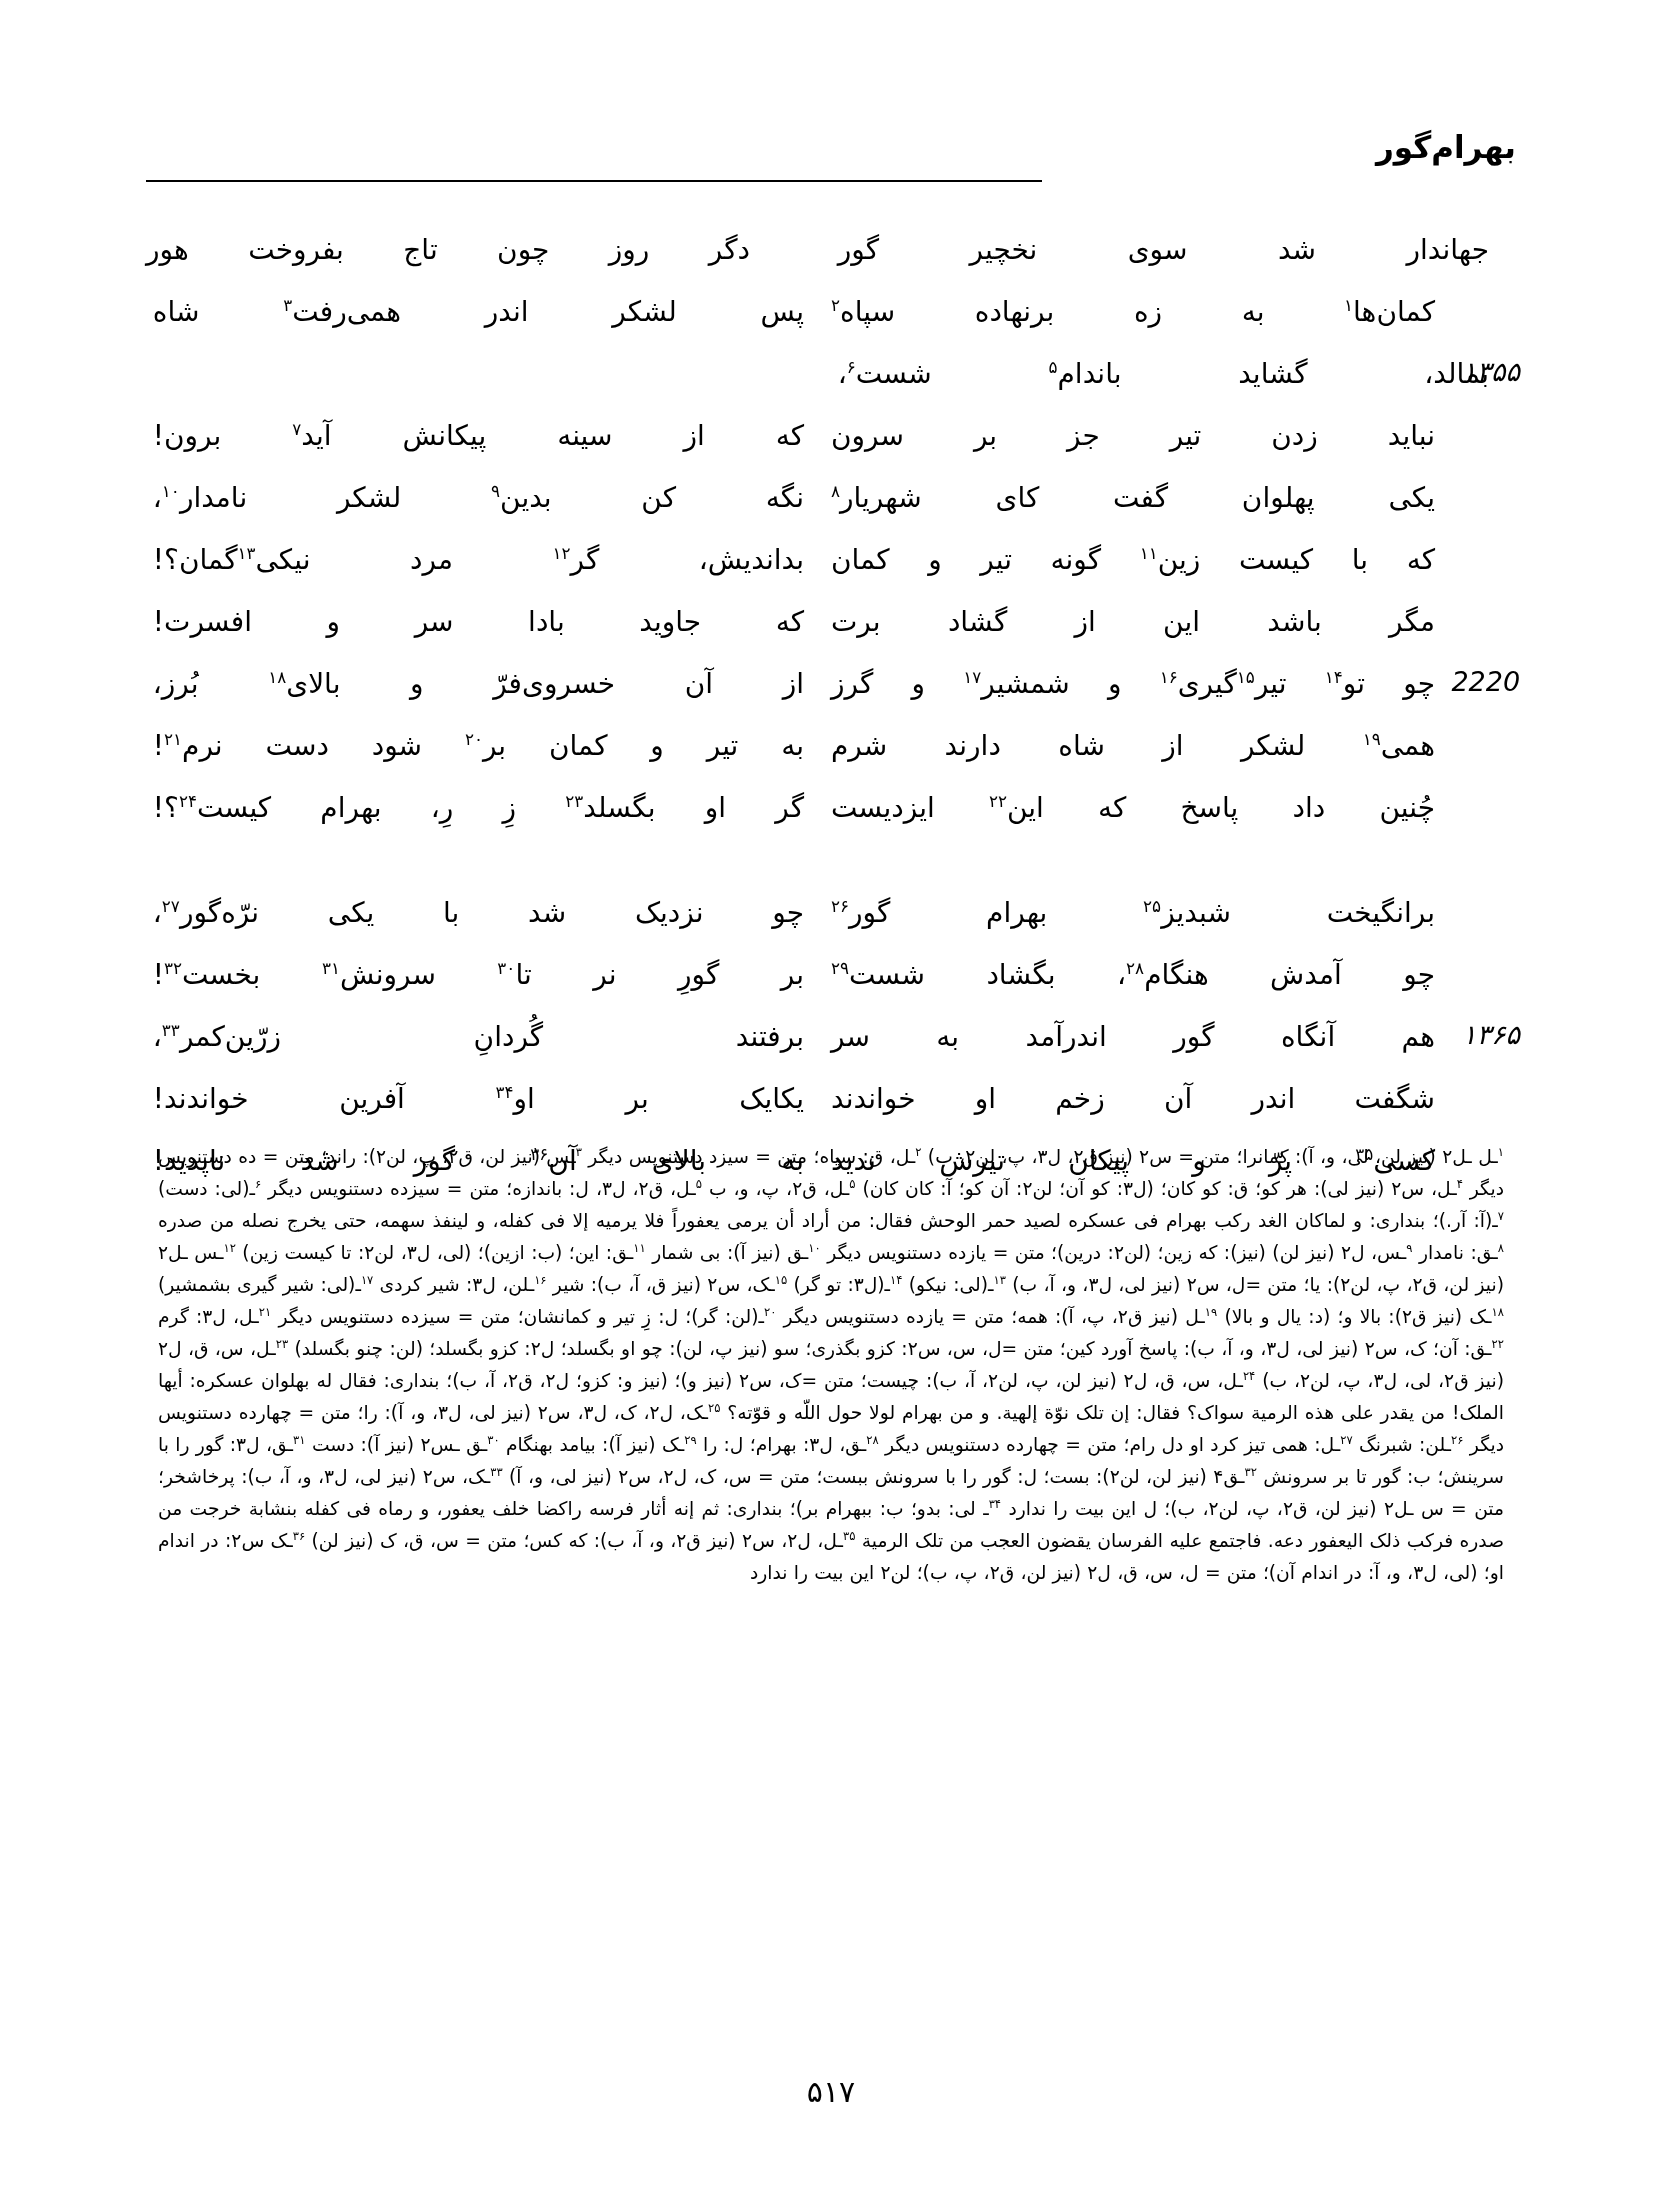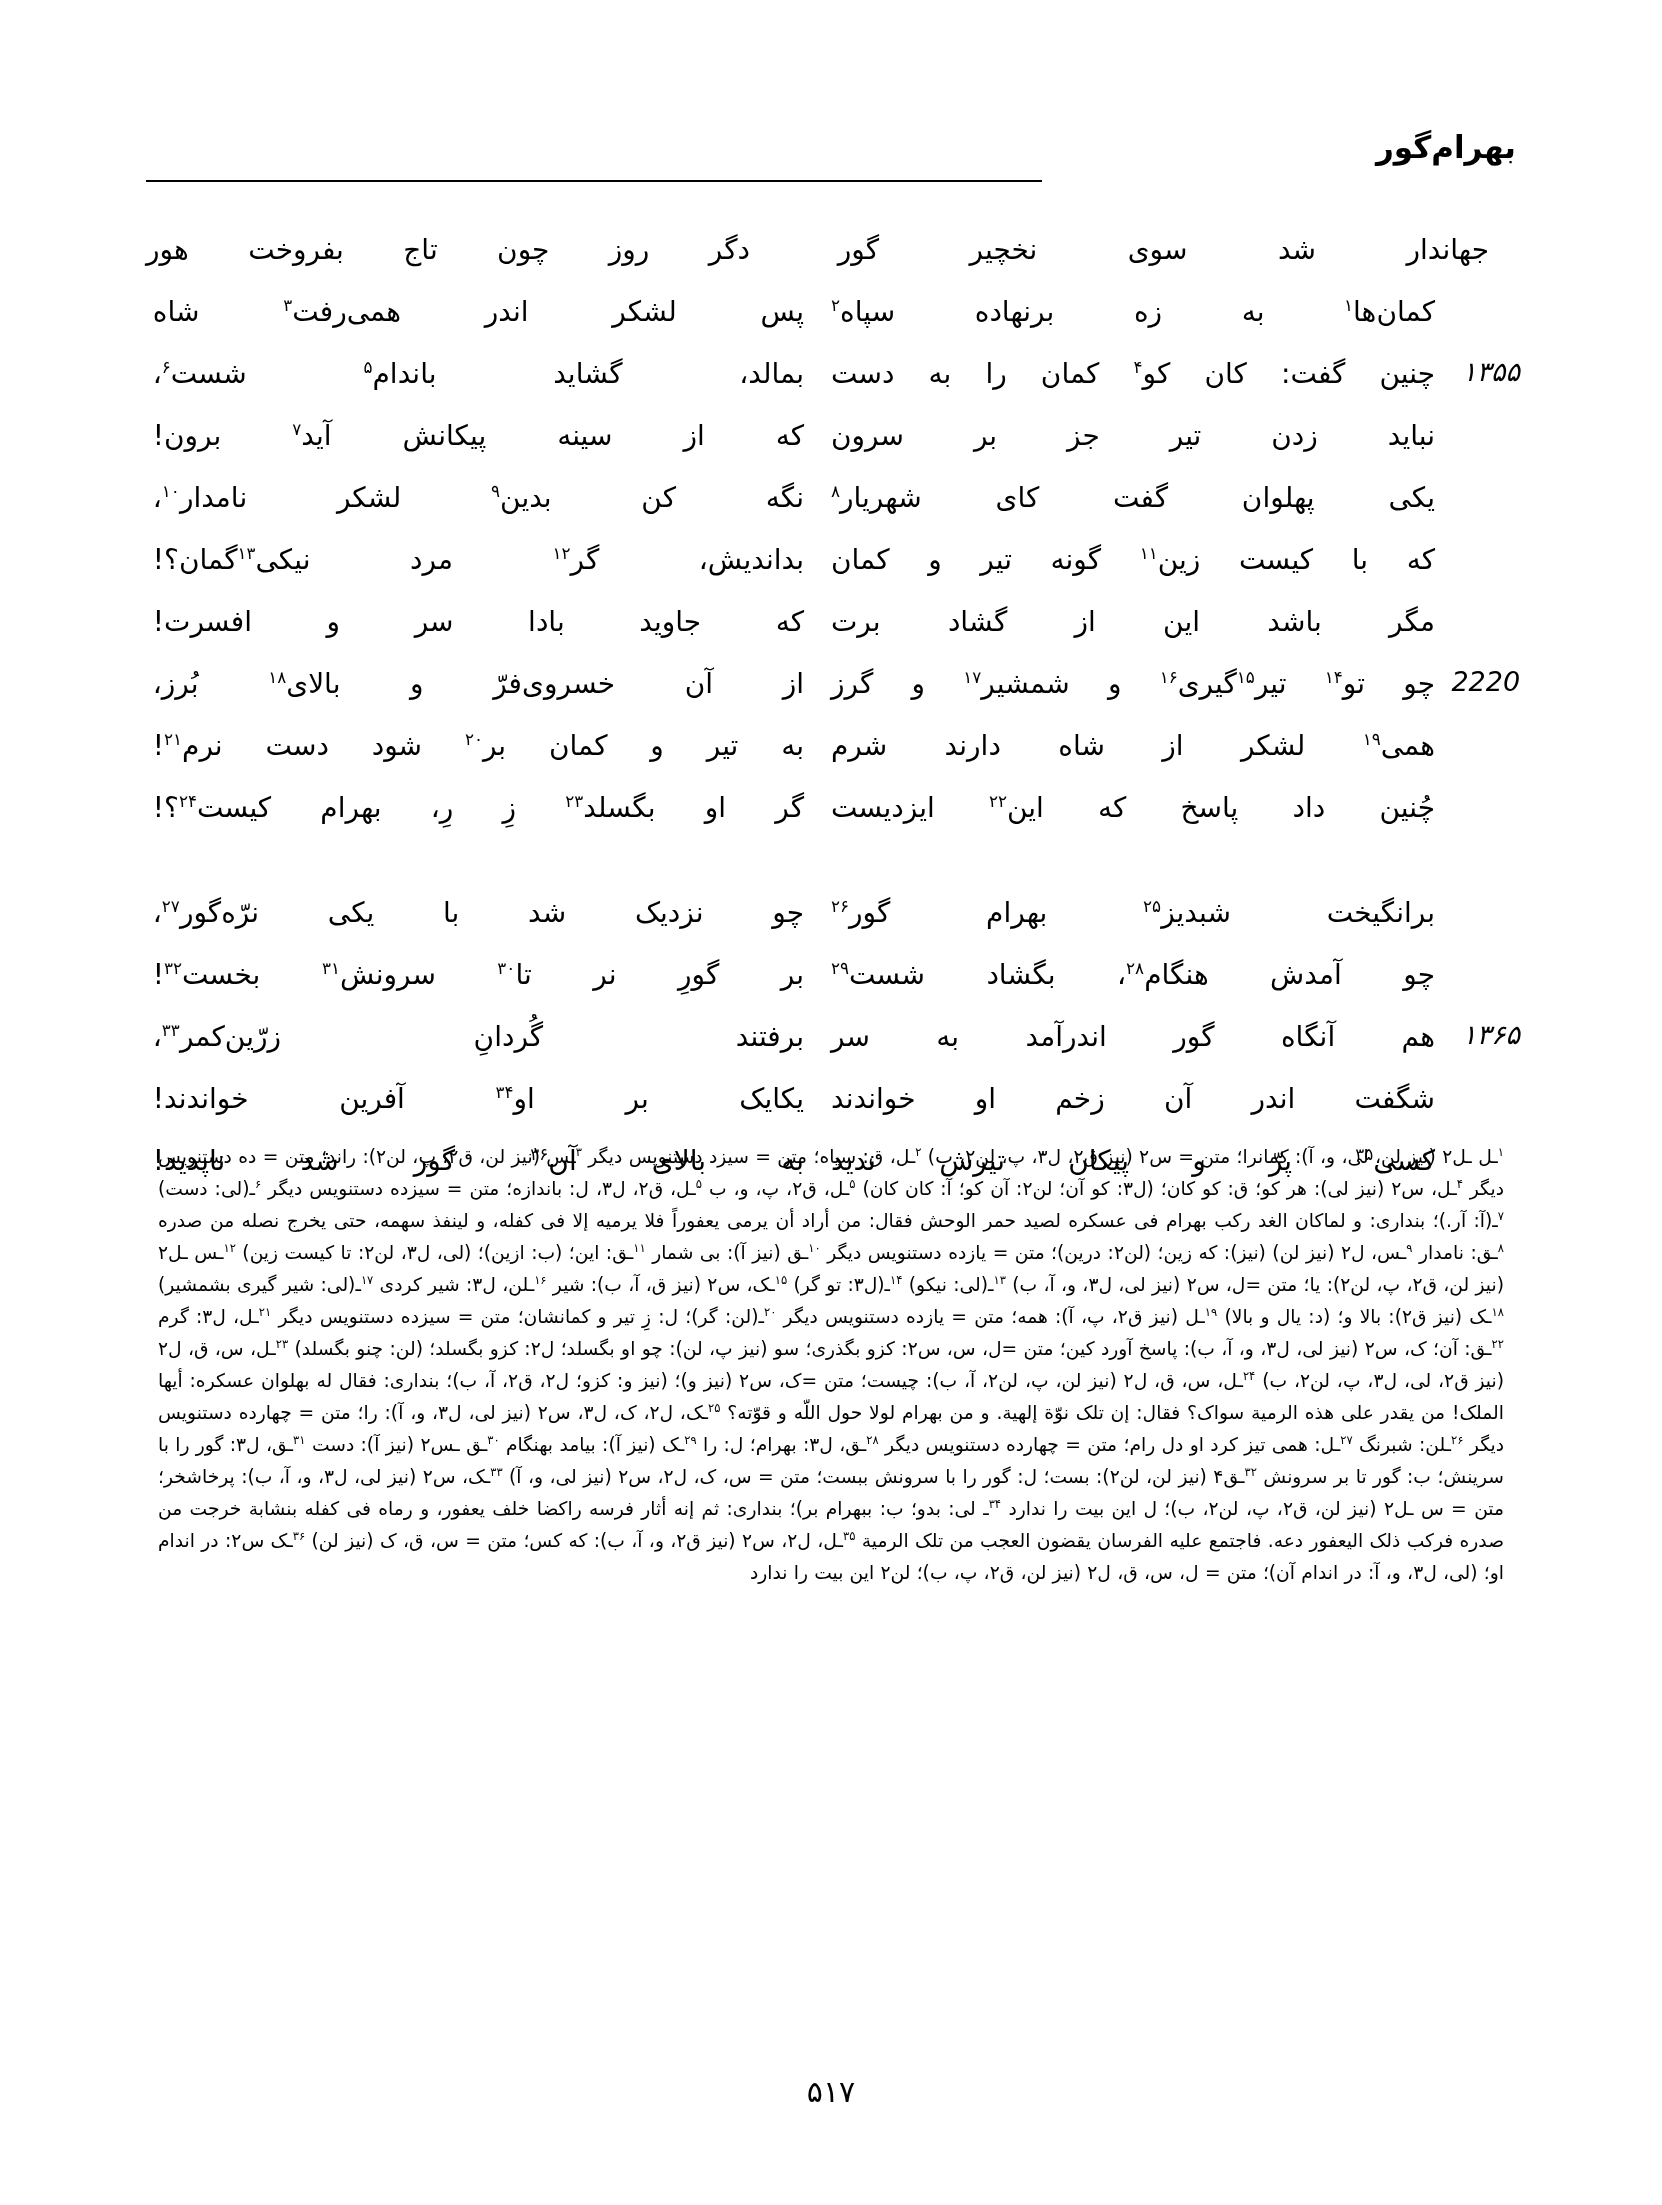--- a/index.html
+++ b/index.html
@@ -142,21 +142,20 @@
           <div class="hemi hemi-b">جهاندار شد سوی نخچیر گور</div>
           <div class="hemi hemi-a">دگر روز چون تاج بفروخت هور</div>
         </div>
         <div class="bayt">
           <div class="num"></div>
           <div class="hemi hemi-a">کمان‌ها<sup>۱</sup> به زه برنهاده سپاه<sup>۲</sup></div>
           <div class="hemi hemi-b">پس لشکر اندر همی‌رفت<sup>۳</sup> شاه</div>
         </div>
         <div class="bayt">
           <div class="num">۱۳۵۵</div>
-          <div class="hemi hemi-a">چنین گفت: کان کو<sup>۴</sup> کمان را به دست</div>
           <div class="hemi hemi-b">بمالد، گشاید باندام<sup>۵</sup> شست<sup>۶</sup>،</div>
         </div>
         <div class="bayt">
           <div class="num"></div>
           <div class="hemi hemi-a">نباید زدن تیر جز بر سرون</div>
           <div class="hemi hemi-b">که از سینه پیکانش آید<sup>۷</sup> برون!</div>
         </div>
         <div class="bayt">
           <div class="num"></div>
           <div class="hemi hemi-a">یکی پهلوان گفت کای شهریار<sup>۸</sup></div>

